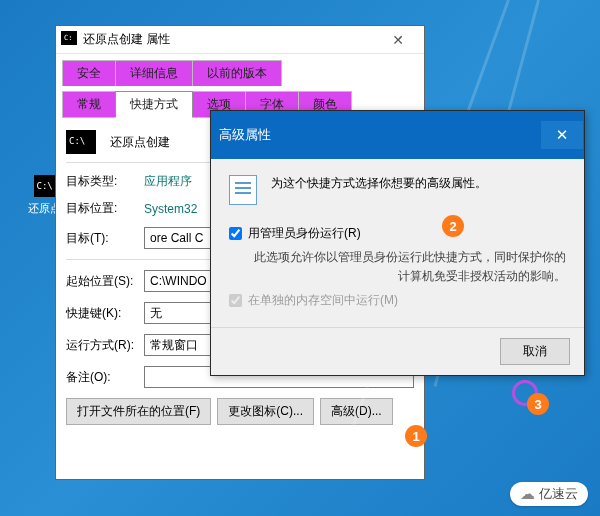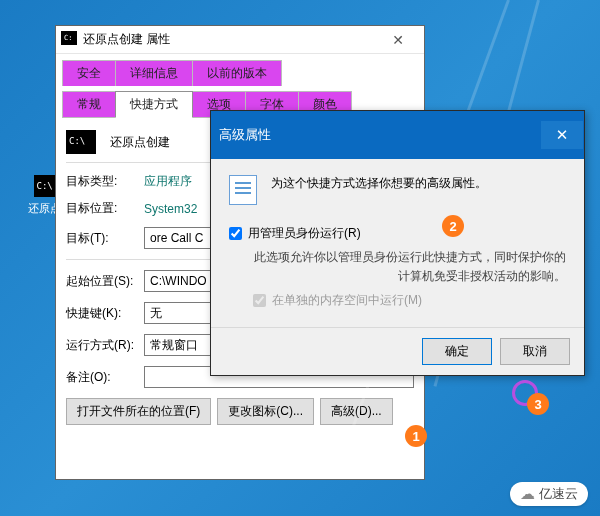--- a/index.html
+++ b/index.html
@@ -174,21 +174,21 @@
     margin-right: 14px;
     position: relative;
   }
   .doc-icon::before {
     content:''; position:absolute; left:5px; right:5px; top:6px; height:2px; background:#5b9bd5;
     box-shadow: 0 5px 0 #5b9bd5, 0 10px 0 #5b9bd5;
   }
   .chk-row { display:flex; align-items: flex-start; margin: 6px 0; }
   .chk-row input { margin: 2px 6px 0 0; }
   .chk-desc { color:#444; margin: 6px 0 0 22px; line-height: 1.6; text-align: right; }
-  .chk-row.disabled { color:#9c9c9c;margin-left:24px; }
+  .chk-row.disabled { color:#9c9c9c; }
   .adv-footer {
     display:flex; justify-content:flex-end; gap:8px;
     padding: 10px 14px;
     background:#f0f0f0;
     border-top: 1px solid #d9d9d9;
   }
   .adv-footer .wbtn { padding: 4px 22px; }
   .adv-footer .wbtn.ok { border-color:#0078d7; }
 
   
@@ -310,21 +310,20 @@
       <span>用管理员身份运行(R)</span>
     </label>
     <div class="chk-desc">此选项允许你以管理员身份运行此快捷方式，同时保护你的计算机免受非授权活动的影响。</div>
 
     <label class="chk-row disabled">
       <input type="checkbox" checked="" disabled="" style="">
       <span>在单独的内存空间中运行(M)</span>
     </label>
   </div>
   <div class="adv-footer">
-    <button class="wbtn ok">确定</button>
     <button class="wbtn">取消</button>
   </div>
 </div>
 
 <div class="callout" style="top:425px; left:405px;">1</div>
 <div class="callout" style="top:215px; left:442px;">2</div>
 <div class="callout purple" style="top:380px; left:512px;"></div>
 <div class="callout" style="top:393px; left:527px;">3</div>
 
 <div class="watermark">

